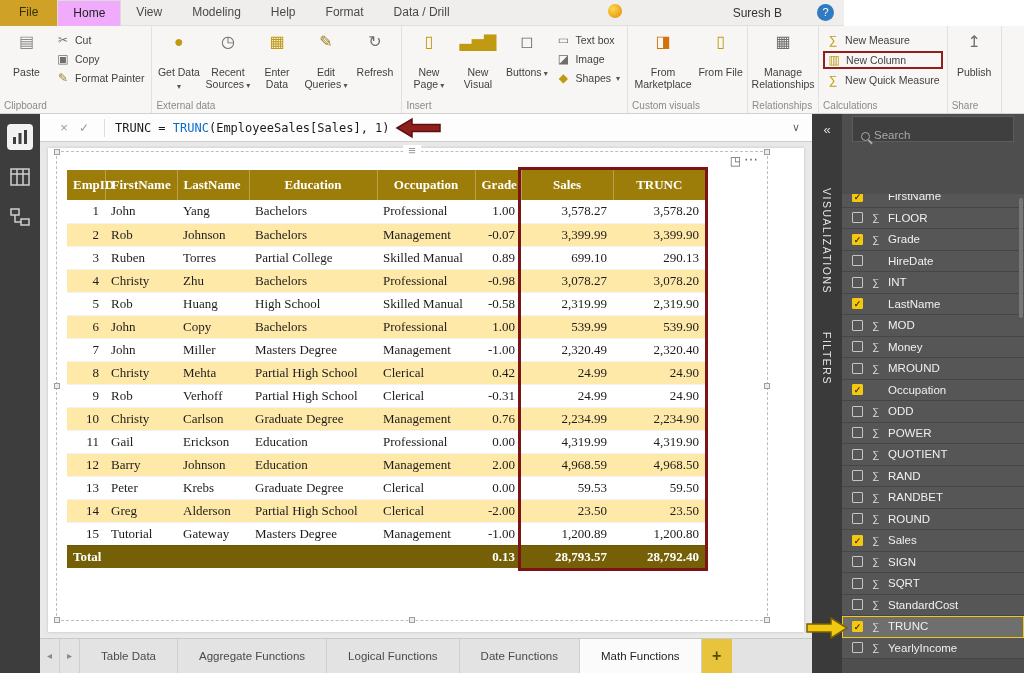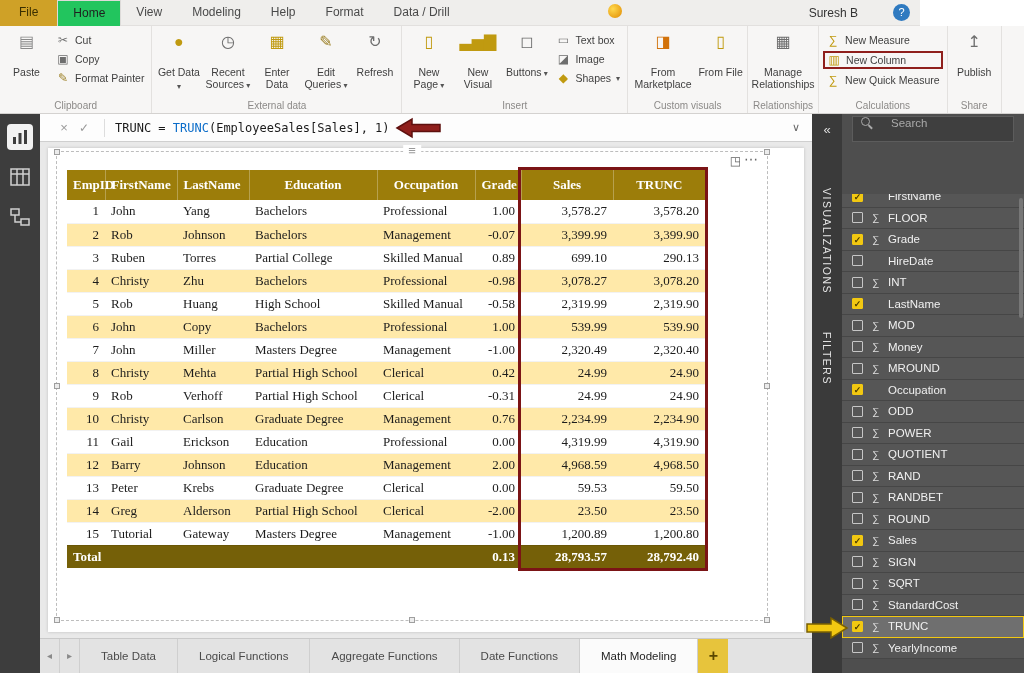--- a/index.html
+++ b/index.html
@@ -1,44 +1,44 @@
 <!DOCTYPE html>
 <html style="--accent-yellow: #f2c811; --file-gold: #cfa127; --table-header-gold: #9c7d0a; --row-alt: #ffe9a9; --total-row: #756008; --highlight-maroon: #7b1416; --annotation-red: #8f1f1c; --function-blue: #0a6cc9; --watermark-orange: #a83d00;"><head>
 <meta charset="utf-8">
 <style>
   *{box-sizing:border-box;margin:0;padding:0;}
   html,body{width:1024px;height:673px;overflow:hidden;}
   body{font-family:"Liberation Sans",sans-serif;background:#fff;position:relative;}
 
   
-  #tabbar{position:absolute;left:0;top:0;width:920px;height:26px;background:#efeeec;border-bottom:1px solid #e2e0de;}
+  #tabbar{position:absolute;left:0;top:0;width:844px;height:26px;background:#efeeec;border-bottom:1px solid #e2e0de;}
   #ribbon-tabs{display:flex;height:26px;align-items:stretch;}
   .rtab{padding:0 15px;font-size:12px;line-height:25px;color:#4a4a4a;white-space:nowrap;}
   .rtab.file{background:var(--file-gold,#cfa127);color:#3a2f00;padding:0 19px;}
-  .rtab.active{background:#22c55e;border:1px solid #dddbd9;border-bottom:none;color:#1f1f1f;}
+  .rtab.active{background:#f0abfc;border:1px solid #dddbd9;border-bottom:none;color:#1f1f1f;}
   #watermark{position:absolute;left:556px;top:4px;display:flex;align-items:center;gap:5px;font-size:13px;font-weight:bold;color:var(--watermark-orange,#a83d00);flex-direction:column;}
   #watermark .logo{width:14px;height:14px;border-radius:50%;background:radial-gradient(circle at 35% 35%,#ffd84d,#e08a00);}
   #user-name{position:absolute;right:62px;top:6px;font-size:12px;color:#333;}
   #help-btn{position:absolute;right:10px;top:4px;width:17px;height:17px;border-radius:50%;background:#2f7ac0;color:#fff;font-size:11px;text-align:center;line-height:17px;}
 
   
   #ribbon{position:absolute;left:0;top:26px;width:1024px;height:88px;background:#f7f6f5;border-bottom:1px solid #d4d2d0;overflow:hidden;}
   #ribbon-groups{display:flex;height:100%;}
   .rgroup{display:flex;flex-direction:column;justify-content:space-between;border-right:1px solid #e3e1df;padding:2px 2px 0;}
   .ritems{display:flex;align-items:flex-start;}
   .rbig{display:flex;flex-direction:column;align-items:center;width:49px;padding:3px 1px 1px;text-align:center;overflow:hidden;}
   .rbig.wide{width:66px;}
   .ricon{font-size:16px;height:22px;line-height:22px;color:#8a7430;}
   .rbiglabel{font-size:10.5px;line-height:11.5px;color:#3f3f3f;margin-top:14px;}
   .caret{font-size:8px;color:#555;}
   .rstack{display:flex;flex-direction:column;justify-content:center;gap:3px;padding:4px 2px;}
   .rsmall{display:flex;align-items:center;gap:5px;font-size:10.5px;color:#3f3f3f;padding:1px 3px;white-space:nowrap;}
   .rsmall .ricon{height:auto;line-height:14px;font-size:12px;width:14px;text-align:center;}
   .rsmall.boxed{border:2px solid var(--annotation-red,#8f1f1c);padding:0 2px;}
-  .rlabel{font-size:10px;color:#8c8a88;text-align:center;padding:1px 2px 2px;white-space:nowrap;}
+  .rlabel{font-size:10px;color:#8c8a88;text-align:left;padding:1px 2px 2px;white-space:nowrap;}
   .ic-cut,.ic-copy,.ic-recent-sources,.ic-buttons,.ic-text-box,.ic-image,.ic-refresh,.ic-publish,.ic-manage-relationships{color:#6e6e6e;}
   .ic-get-data,.ic-new-visual,.ic-shapes,.ic-enter-data,.ic-new-page,.ic-from-file,.ic-new-measure,.ic-new-column,.ic-new-quick-measure{color:#c09a10;}
   .ic-from-marketplace{color:#d2720a;}
   .ic-format-painter,.ic-edit-queries{color:#9a7d20;}
   .ic-paste{color:#8a8a8a;}
 
   
   #formula-bar{position:absolute;left:40px;top:114px;width:772px;height:28px;background:#fdfdfd;border-bottom:1px solid #cfcfcf;display:flex;align-items:center;}
   .fb-x{margin-left:14px;color:#9a9a9a;font-size:13px;width:20px;text-align:center;}
   .fb-check{color:#9a9a9a;font-size:12px;width:20px;text-align:center;}
@@ -92,21 +92,21 @@
   #side-rail{position:absolute;left:812px;top:114px;width:30px;height:559px;background:#3a3a3a;}
   #collapse-icon{position:absolute;top:8px;left:0;width:30px;text-align:center;color:#ddd;font-size:13px;}
   .vlabel{position:absolute;left:9px;writing-mode:vertical-rl;color:#e5e5e5;font-size:10.5px;letter-spacing:1.5px;white-space:nowrap;}
   #vis-label{top:74px;} #filters-label{top:218px;}
 
   
   #fields-panel{position:absolute;left:842px;top:114px;width:182px;height:559px;background:#4e4e4e;overflow:hidden;}
   #fields-header{height:38px;display:flex;align-items:center;justify-content:space-between;padding:0 10px 0 14px;}
   #fields-title{color:#fff;font-size:13px;font-weight:bold;letter-spacing:.5px;}
   #fields-expand{color:#ccc;font-size:13px;}
-  #fields-search{margin:2px 10px 0;height:26px;background:#3f3f3f;border:1px solid #5c5c5c;display:flex;align-items:flex-start;padding:0 8px;gap:21px;}
+  #fields-search{margin:2px 10px 0;height:26px;background:#3f3f3f;border:1px solid #5c5c5c;display:flex;align-items:flex-end;padding:0 8px;gap:4px;}
   .search-glyph{width:9px;height:9px;border:1.5px solid #aaa;border-radius:50%;position:relative;flex:none;}
   .search-glyph::after{content:"";position:absolute;width:5px;height:1.5px;background:#aaa;transform:rotate(45deg);right:-4px;bottom:-2px;}
   #search-input{background:transparent;border:none;outline:none;color:#ddd;font-size:11.5px;width:130px;font-family:"Liberation Sans",sans-serif;}
   #search-input::placeholder{color:#a9a9a9;}
   #fields-list{position:absolute;left:0;top:80px;right:0;bottom:0;overflow:hidden;}
   #fields-inner{margin-top:-8px;}
   .frow{height:21.5px;display:flex;align-items:center;padding-left:10px;gap:7px;border-bottom:1px solid #464646;background:#565656;}
   .frow.sel{background:#6f6f6f;outline:1px solid var(--accent-yellow,#f2c811);outline-offset:-1px;}
   .fcb{width:11px;height:11px;border:1px solid #c6c6c6;border-radius:1px;font-size:9px;line-height:10px;text-align:center;color:#4a3b00;flex:none;}
   .fcb.on{background:var(--accent-yellow,#f2c811);border-color:var(--accent-yellow,#f2c811);font-weight:bold;}
@@ -515,24 +515,24 @@
         </div>
       </div>
     </div>
   </div>
 
   <div id="page-tabs">
     <div class="pnav">◂</div>
     <div class="pnav">▸</div>
     <div id="ptab-list">
         <div class="ptab">Table Data</div>
+        <div class="ptab">Aggregate Functions</div>
         <div class="ptab">Logical Functions</div>
-        <div class="ptab">Aggregate Functions</div>
         <div class="ptab">Date Functions</div>
-        <div class="ptab active">Math Modeling</div>
+        <div class="ptab active">Math Functions</div>
       </div>
     <div class="ptab-add">+</div>
   </div>
 
   <div id="side-rail">
     <div id="collapse-icon">«</div>
     <div id="vis-label" class="vlabel">VISUALIZATIONS</div>
     <div id="filters-label" class="vlabel">FILTERS</div>
   </div>
 

